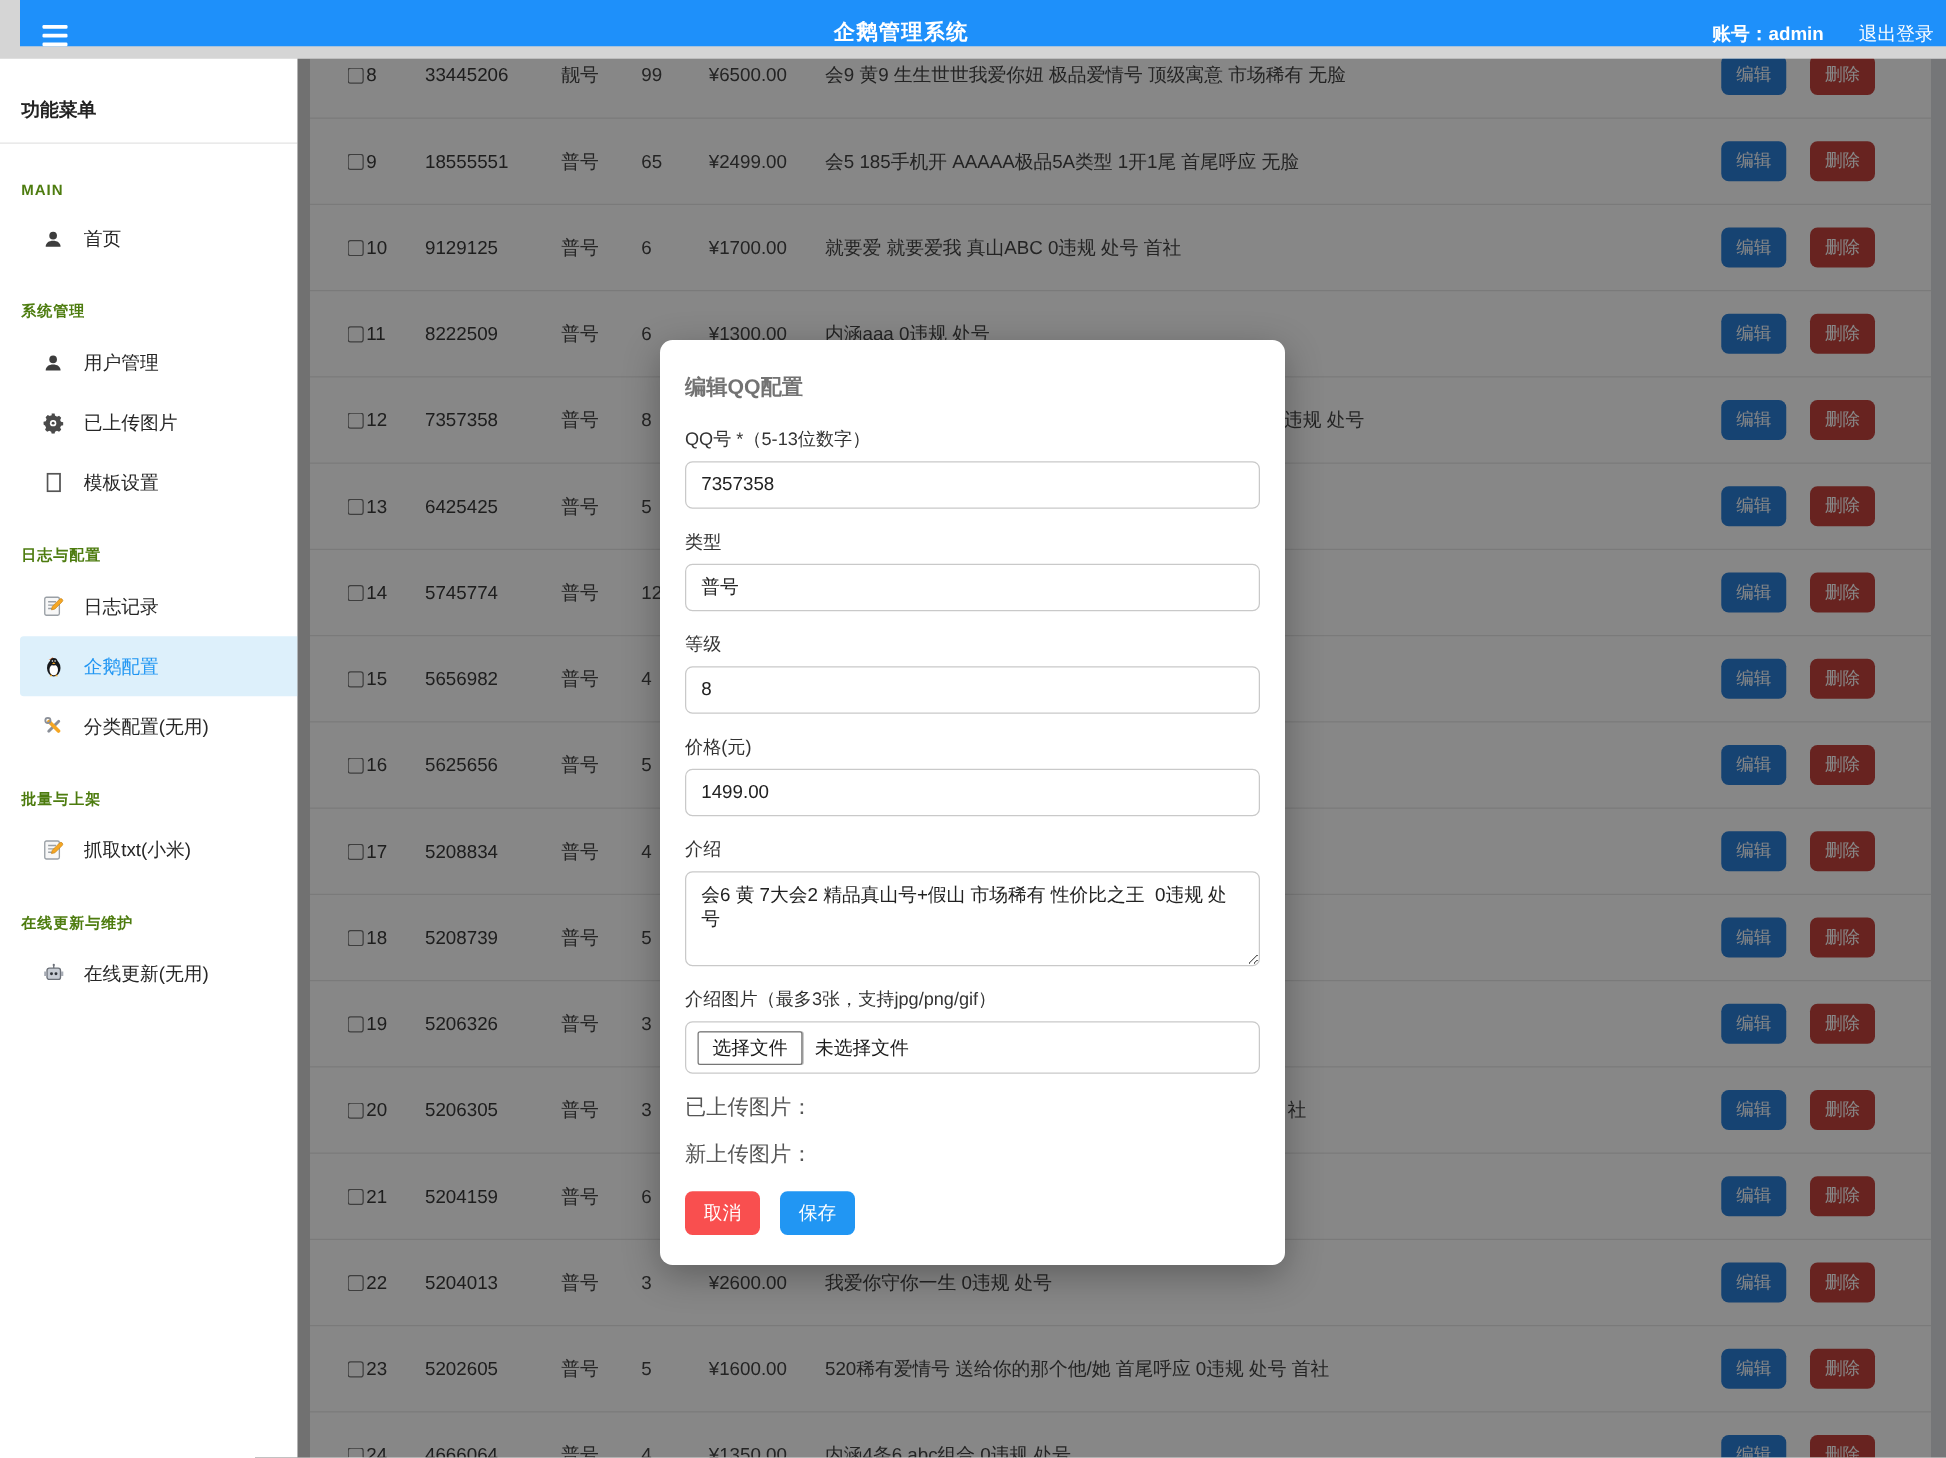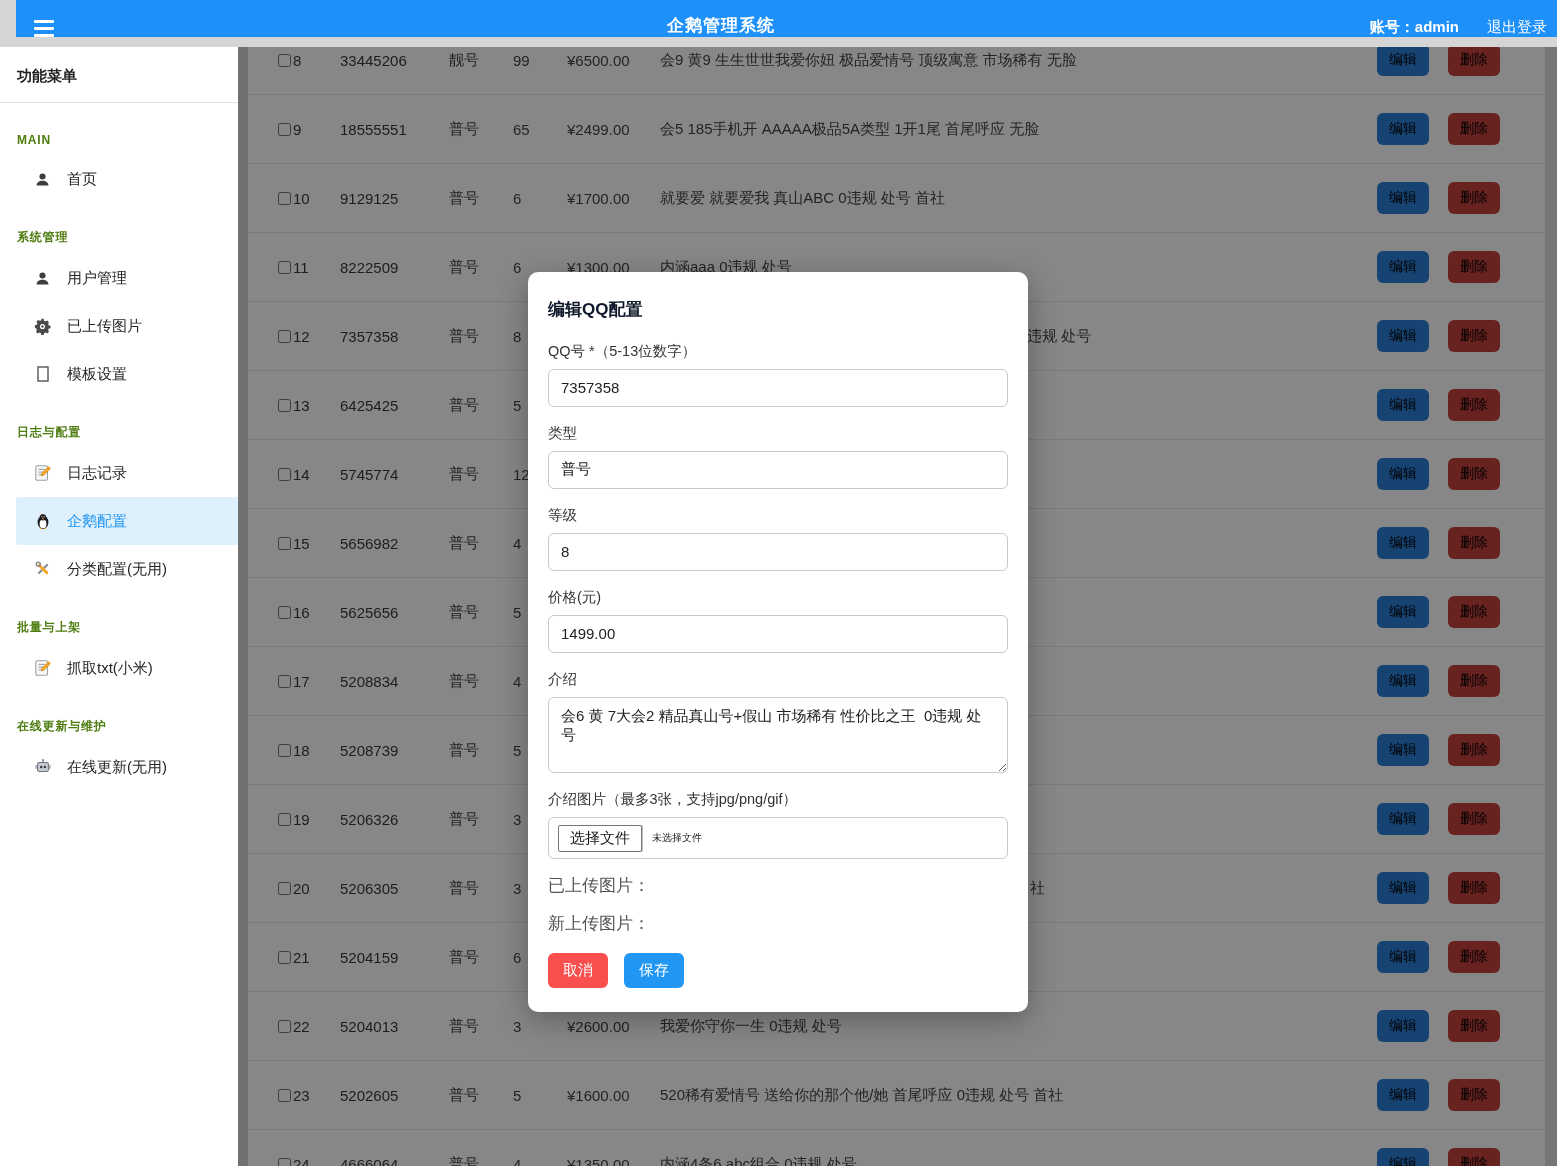--- a/index.html
+++ b/index.html
@@ -28,21 +28,21 @@
   .burger .bars{display:flex;flex-direction:column;gap:4px;}
   .burger .bars span{display:block;width:20px;height:3px;background:#fff;border-radius:1px;}
   .header-title{flex:1;text-align:center;color:#fff;font-size:17px;font-weight:bold;letter-spacing:1px;}
   .header-right{display:flex;align-items:center;gap:28px;padding-right:26px;color:#fff;font-size:15px;}
   .header-account{font-weight:bold;}
   .header-logout{cursor:pointer;}
   
   .sidebar{
     position:absolute;left:0;top:47px;width:238px;bottom:0;background:#fff;z-index:15;
   }
-  .sidebar-title{font-size:15px;font-weight:bold;color:#222;padding:20px 17px 16px;border-bottom:1px solid #e3e3e3;}
+  .sidebar-title{font-size:15px;font-weight:bold;color:#222;padding:32px 17px 16px;border-bottom:1px solid #e3e3e3;}
   .nav{padding-top:14px;}
   .nav-section{margin-top:26px;}
   .nav-section:first-child{margin-top:16px;}
   .nav-section-label{font-size:12px;font-weight:bold;color:#4d7c0f;letter-spacing:.8px;padding:0 17px;margin-bottom:8px;}
   .nav-item{height:48px;display:flex;align-items:center;gap:15px;padding-left:33px;font-size:15px;color:#262626;cursor:pointer;}
   .nav-item .ic{width:19px;display:flex;justify-content:center;align-items:center;}
   .nav-item.active{background:var(--active-bg);color:var(--active-fg);margin-left:16px;padding-left:17px;border-radius:3px 0 0 3px;}
   
   .content{position:absolute;left:238px;top:47px;right:0;bottom:0;background:#d5d5d5;overflow:hidden;}
   .card{position:absolute;left:10px;top:0;width:1297px;bottom:-40px;background:#fff;}
@@ -50,39 +50,39 @@
   .trow{height:69px;display:flex;align-items:center;border-bottom:1px solid #e7e7e7;font-size:15px;color:#454545;position:relative;}
   .c-cb{margin-left:30px;width:15px;display:flex;align-items:center;}
   .c-cb input{width:13px;height:13px;accent-color:#2196f3;}
   .c-num{width:47px;color:#3a3a3a;}
   .c-qq{width:109px;color:#3a3a3a;}
   .c-type{width:64px;}
   .c-level{width:54px;}
   .c-price{width:93px;}
   .c-desc{flex:1;white-space:nowrap;overflow:hidden;}
   .c-actions{width:168px;display:flex;gap:19px;}
-  .btn-edit,.btn-del{border:none;color:#000000;font-size:14px;padding:7px 12px;border-radius:6px;cursor:pointer;font-family:inherit;}
+  .btn-edit,.btn-del{border:none;color:#ffffff;font-size:14px;padding:7px 12px;border-radius:6px;cursor:pointer;font-family:inherit;}
   .btn-edit{background:var(--edit-btn);}
   .btn-del{background:var(--del-btn);}
   
   .scrollbar{position:absolute;right:0;top:47px;width:12px;bottom:0;background:#dddfe3;z-index:2;}
   
   .overlay{position:absolute;left:238px;top:47px;right:0;bottom:0;background:rgba(0,0,0,.47);z-index:30;}
   .modal{
     position:absolute;left:528px;top:272px;width:500px;height:740px;background:#fff;
     border-radius:10px;z-index:40;box-shadow:0 8px 30px rgba(0,0,0,.30);
     padding:26px 20px 24px;display:flex;flex-direction:column;
   }
-  .modal-title{font-size:17px;font-weight:bold;color:#0f172a;margin-bottom:4px;}
+  .modal-title{font-size:17px;font-weight:bold;color:#737373;margin-bottom:4px;}
   .f-label{font-size:14.5px;color:#333;margin-top:17px;margin-bottom:8px;}
   .f-input{width:100%;height:40px;border:1px solid #c9c9c9;border-radius:6px;padding:0 12px;font-size:15px;color:#222;font-family:inherit;outline:none;}
   .f-textarea{width:100%;height:80px;border:1px solid #c9c9c9;border-radius:6px;padding:9px 12px;font-size:15px;color:#222;font-family:inherit;outline:none;}
   .file-box{width:100%;height:44px;border:1px solid #c9c9c9;border-radius:6px;display:flex;align-items:center;padding:0 9px;gap:10px;}
   .file-btn{border:1px solid #767676;border-radius:2px;background:#fff;padding:3px 11px;font-size:15px;color:#1a1a1a;cursor:pointer;border-right-width:1px;box-shadow:1px 0 0 #bdbdbd;}
-  .file-empty{font-size:10px;color:#1a1a1a;}
+  .file-empty{font-size:15px;color:#1a1a1a;}
   .upload-label{font-size:17px;color:#555;margin-top:15px;}
   .modal-actions{margin-top:auto;display:flex;gap:16px;padding-top:18px;}
   .btn-cancel,.btn-save{border:none;color:#fff;font-size:15px;padding:8px 15px;border-radius:6px;cursor:pointer;font-family:inherit;}
   .btn-cancel{background:var(--cancel-btn);}
   .btn-save{background:var(--save-btn);}
 </style>
 </head>
 <body>
 
 <div class="header">

